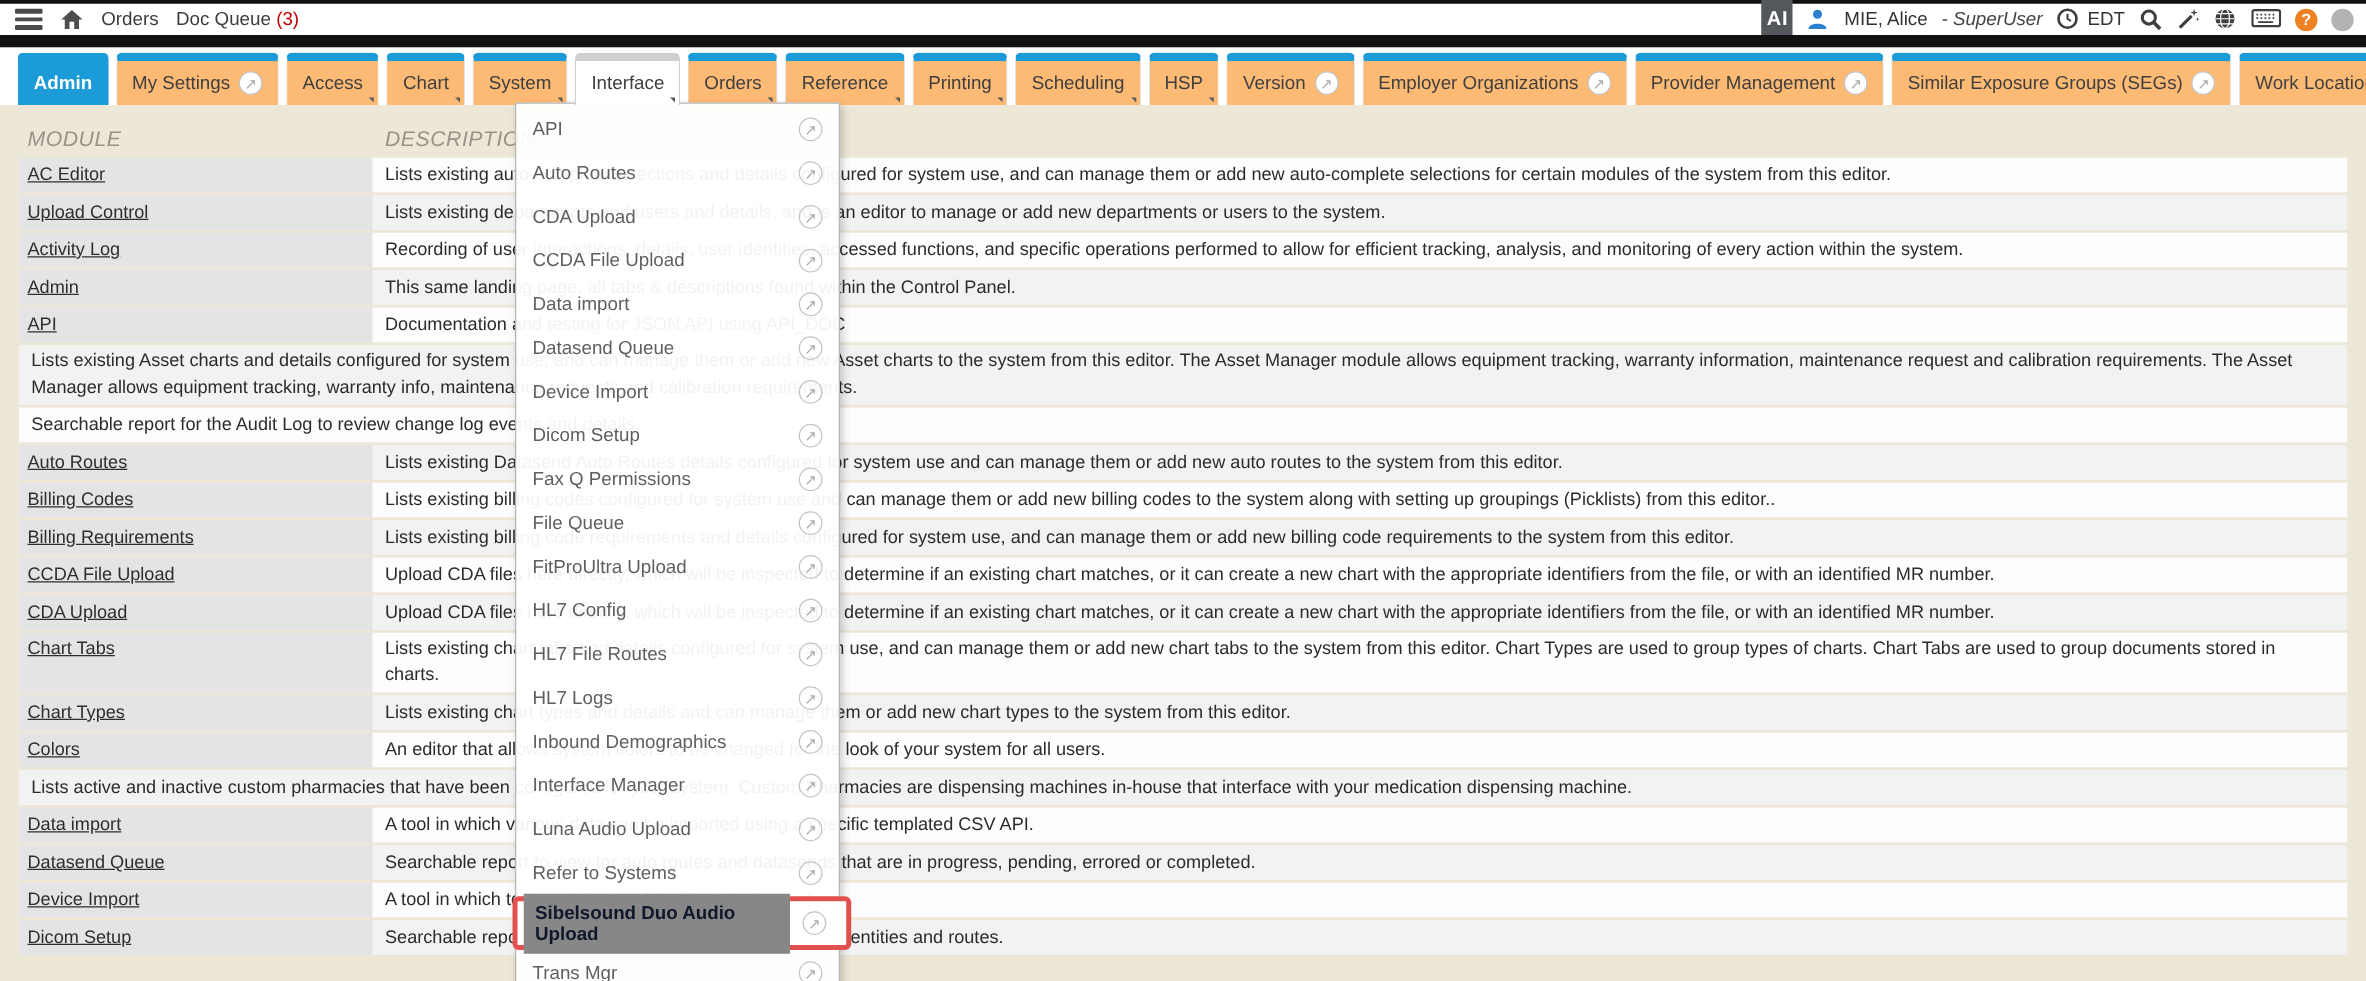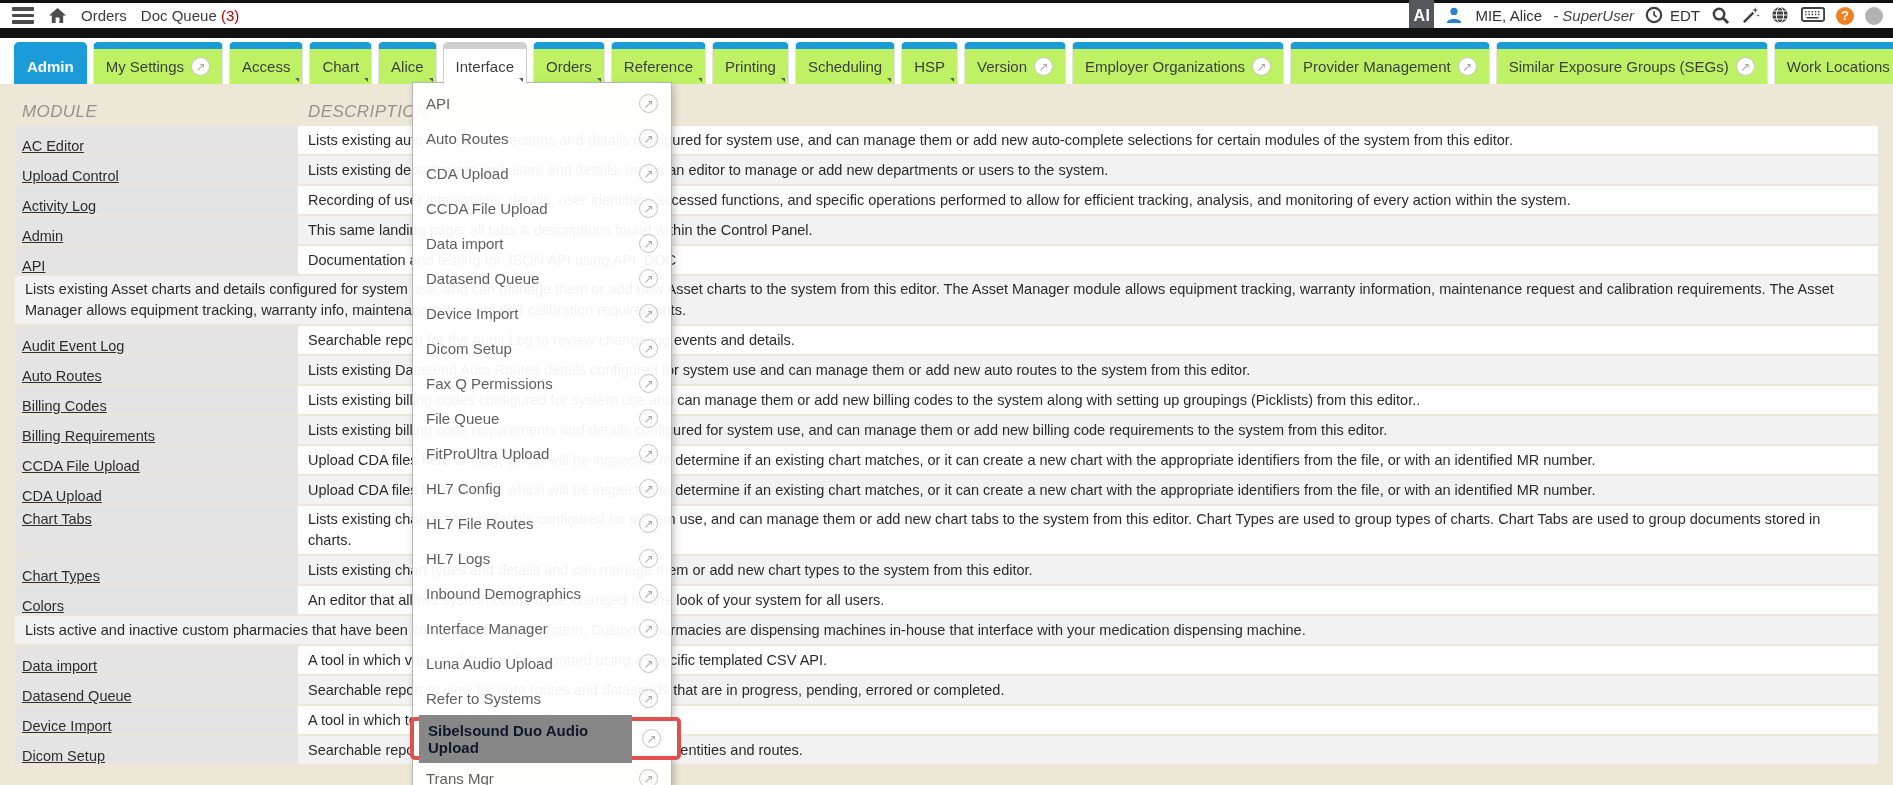--- a/index.html
+++ b/index.html
@@ -26,41 +26,41 @@
   .user-role { font-size:15px; color:#444; font-style:italic; }
   .tz { font-size:15px; color:#333; margin-left:-5px; }
   .help-circle { width:18px; height:18px; border-radius:50%; background:#ee8123; color:#fff;
     font-weight:bold; font-size:13px; display:flex; align-items:center; justify-content:center; }
   .avatar-circle { width:18px; height:18px; border-radius:50%; background:#b3b3b3; }
 
   
   .tabband { position:absolute; left:0; top:38px; width:100%; height:46px; background:#fff; }
   .tabs { display:flex; align-items:stretch; gap:6px; padding:4px 0 0 14px; height:46px; }
   .tab { position:relative; display:flex; align-items:center; gap:7px; padding:0 12px;
-    background:#bef264; border:1px solid #e4e4e4; border-bottom:none;
+    background:#fdba74; border:1px solid #e4e4e4; border-bottom:none;
     border-top:7px solid #1b9bd7; border-radius:5px 5px 0 0;
     font-size:15px; color:#3f3f3f; cursor:pointer; white-space:nowrap; }
   .tab.active { background:#1b9bd7; border-color:#1b9bd7; color:#fff; font-weight:bold; }
   .tab.open { background:#fff; z-index:30; border-color:#cfcfcf; }
   .tab .caret { position:absolute; right:3px; bottom:2px; width:0; height:0;
     border-top:4px solid #5a5a5a; border-left:4px solid transparent; }
   .ext-circle { width:19px; height:19px; border:1px solid #c4c4c4; border-radius:50%;
     color:#a9a9a9; font-size:12px; line-height:1; display:flex; align-items:center;
     justify-content:center; background:#fff; flex:0 0 auto; }
 
   
   .content { position:absolute; left:0; top:84px; width:100%; bottom:0; padding:14px 15px 0 15px; }
   .thead { display:flex; height:28px; align-items:center; }
   .th { font-size:17px; color:#979389; letter-spacing:.4px;font-style:italic; }
   .th-module { width:283px; padding-left:7px; }
   .th-desc { padding-left:10px; }
   .rows { display:flex; flex-direction:column; gap:2px; }
   .trow { display:flex; height:28px; overflow:hidden; }
   .trow.tall { height:48px; }
-  .mcell { width:283px; flex:0 0 283px; background:#e4e4e4; display:flex; align-items:flex-end; padding-left:7px; }
+  .mcell { width:283px; flex:0 0 283px; background:#e4e4e4; display:flex; align-items:center; padding-left:7px; }
   .trow.tall .mcell { align-items:flex-start; padding-top:5px; }
   .mlink { font-size:14.5px; color:#2e2e2e; text-decoration:underline; cursor:pointer; }
   .dcell { flex:1; display:flex; align-items:center; padding:0 12px 0 10px;
     font-size:14.5px; color:#2b2b2b; line-height:21px; background:#fdfdfd; }
   .trow:nth-child(even) .dcell { background:#f2f2f2; }
 
   
   .menu { position:absolute; left:412px; top:82px; width:260px; padding:3px 0;
     background:rgba(255,255,255,0.94); border:1px solid #b6b6b6;
     box-shadow:2px 3px 7px rgba(0,0,0,0.22); z-index:20; }
@@ -164,21 +164,21 @@
           <span class="caret"></span>
         </div>
 
         <div class="tab">
           <span>Chart</span>
 
           <span class="caret"></span>
         </div>
 
         <div class="tab">
-          <span>Alice</span>
+          <span>System</span>
 
           <span class="caret"></span>
         </div>
 
         <div class="tab open">
           <span>Interface</span>
 
           <span class="caret"></span>
         </div>
 
@@ -296,23 +296,20 @@
           </div>
         </div>
 
         <div class="trow tall">
           <div class="dcell">
             <span>Lists existing Asset charts and details configured for system use, and can manage them or add new Asset charts to the system from this editor. The Asset Manager module allows equipment tracking, warranty information, maintenance request and calibration requirements. The Asset Manager allows equipment tracking, warranty info, maintenance requests and calibration requirements.</span>
           </div>
         </div>
 
         <div class="trow">
-          <div class="mcell">
-            <a class="mlink">Audit Event Log</a>
-          </div>
           <div class="dcell">
             <span>Searchable report for the Audit Log to review change log events and details.</span>
           </div>
         </div>
 
         <div class="trow">
           <div class="mcell">
             <a class="mlink">Auto Routes</a>
           </div>
           <div class="dcell">

